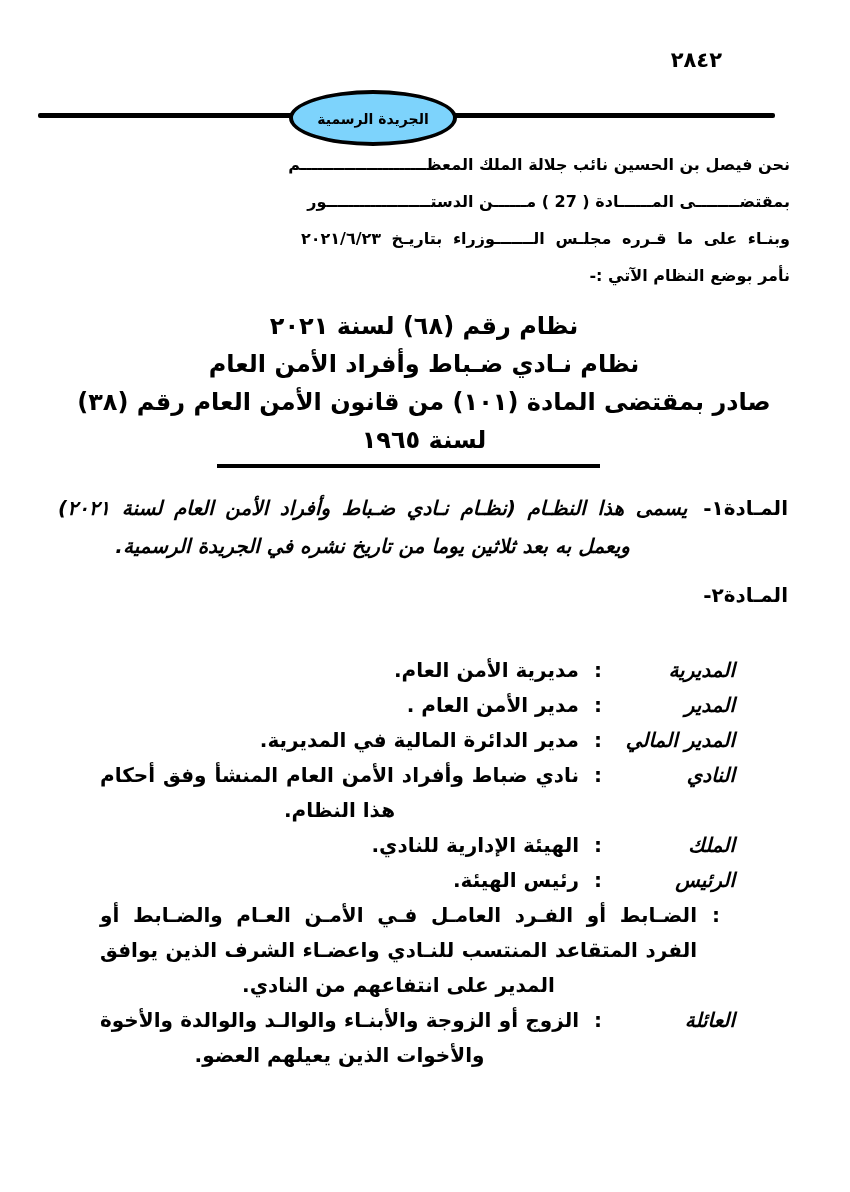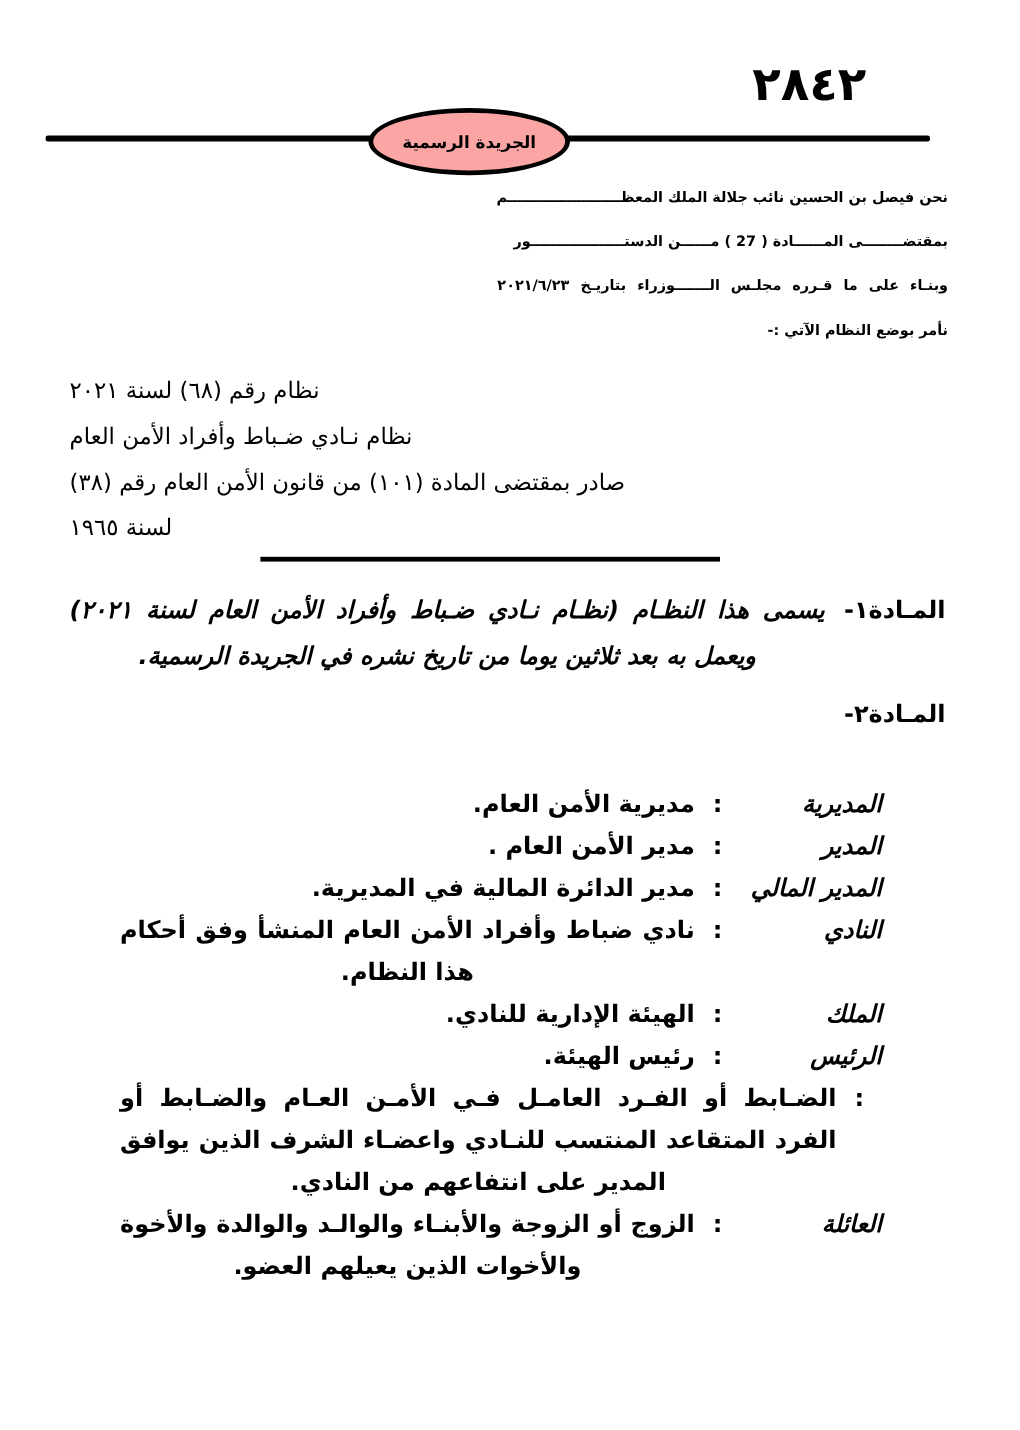--- a/index.html
+++ b/index.html
@@ -13,81 +13,81 @@
     font-family: "DejaVu Sans", sans-serif;
     color: #000;
     overflow: hidden;
   }
 
   
   .page-number {
     position: absolute;
     top: 48px;
     right: 128px;
-    font-size: 39px;
+    font-size: 21px;
     font-weight: 700;
     letter-spacing: 5px;
     direction: ltr;
   }
 
   
   .header-rule {
     position: absolute;
     top: 113px;
     left: 38px;
     right: 75px;
     height: 5px;
     background: #000;
     border-radius: 2px;
   }
   .header-oval {
     position: absolute;
     top: 90px;
-    left: 307px;
+    left: 289px;
     width: 168px;
     height: 56px;
     box-sizing: border-box;
     border: 4px solid #000;
     border-radius: 50%;
-    background: #fca5a5;
+    background: #7dd3fc;
     display: flex;
     align-items: center;
     justify-content: center;
     z-index: 2;
   }
   .header-oval span {
     font-size: 14px;
     font-weight: 700;
     white-space: nowrap;
     padding-top: 2px;
   }
 
   
   .preamble {
     position: absolute;
     top: 146px;
     right: 60px;
     left: 58px;
-    font-size: 12px;
+    font-size: 16px;
     font-weight: 700;
     line-height: 37px;
     text-align: right;
   }
   .preamble .pl { white-space: nowrap; overflow: hidden; }
   .preamble .pl3 { word-spacing: 5px; }
 
   
   .title-block {
     position: absolute;
     top: 307px;
     right: 60px;
     left: 58px;
-    text-align: left;
-    font-size: 19px;
-    font-weight: 400;
+    text-align: center;
+    font-size: 24px;
+    font-weight: 700;
     line-height: 38px;
   }
   .title-rule {
     position: absolute;
     top: 464px;
     left: 217px;
     width: 383px;
     height: 4px;
     background: #000;
   }

